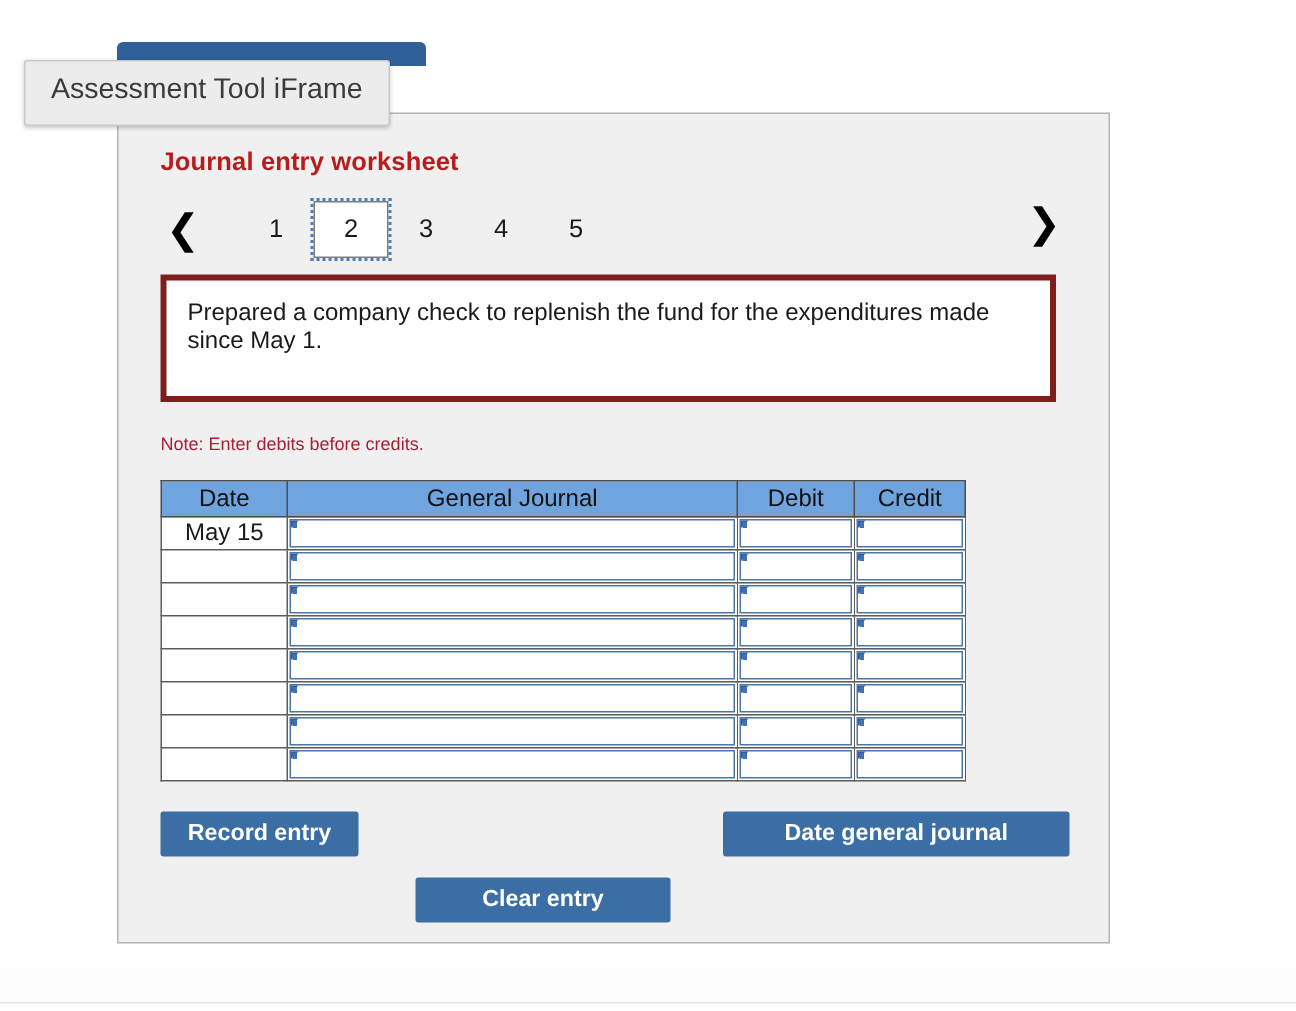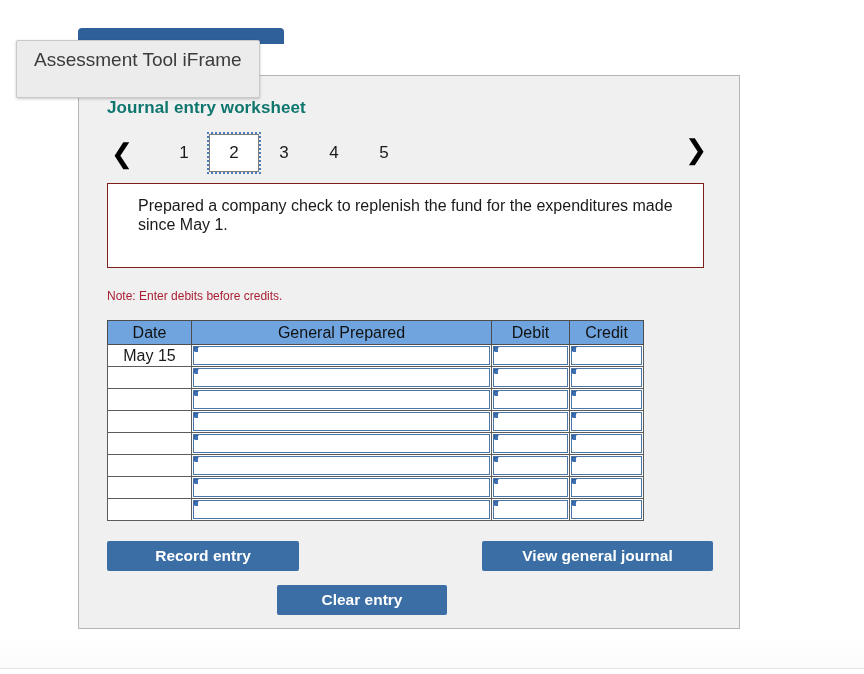--- a/index.html
+++ b/index.html
@@ -24,21 +24,21 @@
     height: 16px;
     background: #2f6099;
     border-radius: 4px 4px 0 0;
   }
 
   
   .tooltip {
     position: absolute;
     left: 16px;
     top: 40px;
-    padding: 8px 17px 26px 17px;
+    padding: 8px 17px 12px 17px;
     background: #ececec;
     border: 1px solid #c9c9c9;
     border-radius: 2px;
     box-shadow: 0 1px 3px rgba(0,0,0,0.22);
     font-size: 19px;
     color: #3b3b3b;
     font-family: "Liberation Sans", sans-serif;
     white-space: nowrap;
     z-index: 50;
   }
@@ -55,21 +55,21 @@
     box-sizing: border-box;
   }
 
   .panel-inner {
     padding: 22px 26px 0 28px;
   }
 
   .worksheet-title {
     font-size: 17px;
     font-weight: bold;
-    color: #0f766e;
+    color: #b91c1c;
     margin: 0 0 16px 0;
     letter-spacing: 0.1px;
   }
 
   
   .pager {
     display: flex;
     align-items: center;
     height: 38px;
     margin-bottom: 11px;
@@ -110,23 +110,23 @@
     border: 1px solid #7d7d7d;
     outline: 2px dotted #4a7ebb;
     outline-offset: 0px;
   }
 
   
   .txn-box {
     width: 597px;
     height: 85px;
     background: #ffffff;
-    border: 1px solid #7f1d1d;
+    border: 4px solid #7f1d1d;
     box-sizing: border-box;
-    padding: 12px 14px 0 30px;
+    padding: 12px 14px 0 14px;
   }
   .txn-text {
     font-size: 16px;
     line-height: 19px;
     color: #1a1a1a;
     margin: 0;
   }
 
   
   .note {
@@ -217,21 +217,21 @@
     border: none;
     border-radius: 2px;
     padding: 0 16px;
     height: 30px;
     line-height: 30px;
     cursor: pointer;
     font-family: "Liberation Sans", sans-serif;
     position: absolute;
     white-space: nowrap;
   }
-  .btn-record { left: 0px;   top: 0px; width: 192px; }
+  .btn-record { left: 0px;   top: 0px; width: 132px; }
   .btn-view   { left: 375px; top: 0px; width: 231px; }
   .btn-clear  { left: 170px; top: 44px; width: 170px; }
 
   
   .bottom-rule {
     position: absolute;
     left: 0;
     top: 668px;
     width: 864px;
     height: 1px;
@@ -279,21 +279,21 @@
     <table class="journal-table">
       <colgroup>
         <col class="col-date">
         <col class="col-gj">
         <col class="col-debit">
         <col class="col-credit">
       </colgroup>
       <thead>
         <tr>
           <th>Date</th>
-          <th>General Prepared</th>
+          <th>General Journal</th>
           <th>Debit</th>
           <th>Credit</th>
         </tr>
       </thead>
       <tbody>
         <tr>
           <td class="date-cell">May 15</td>
           <td class="input-cell">
               <div class="cell-field"></div>
             </td>
@@ -386,21 +386,21 @@
             </td>
           <td class="input-cell">
               <div class="cell-field"></div>
             </td>
         </tr>
       </tbody>
     </table>
 
     <div class="button-area">
       <button class="btn btn-record">Record entry</button>
-      <button class="btn btn-view">View general journal</button>
+      <button class="btn btn-view">Date general journal</button>
       <button class="btn btn-clear">Clear entry</button>
     </div>
 
   </div>
 </div>
 
 <div class="bottom-fade"></div>
 <div class="bottom-rule"></div>
 
 </body></html>

